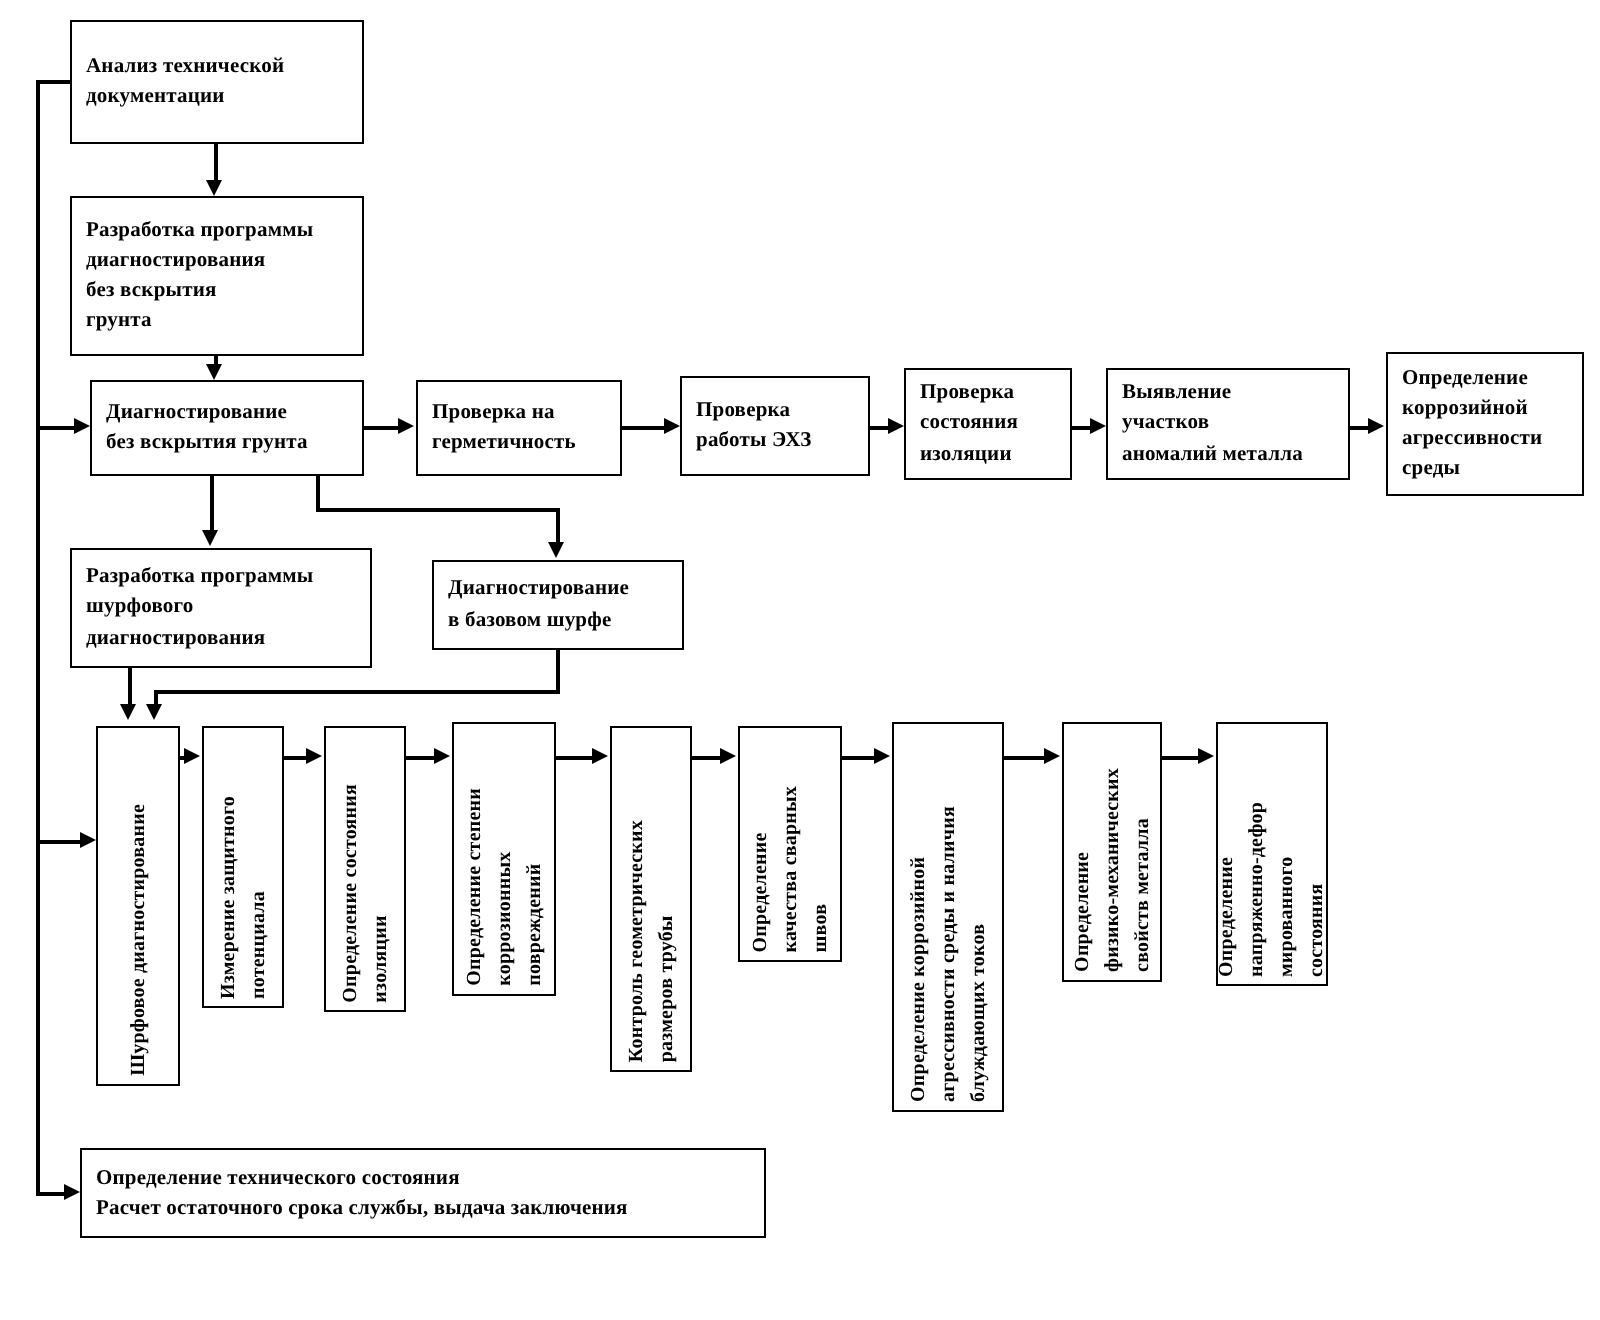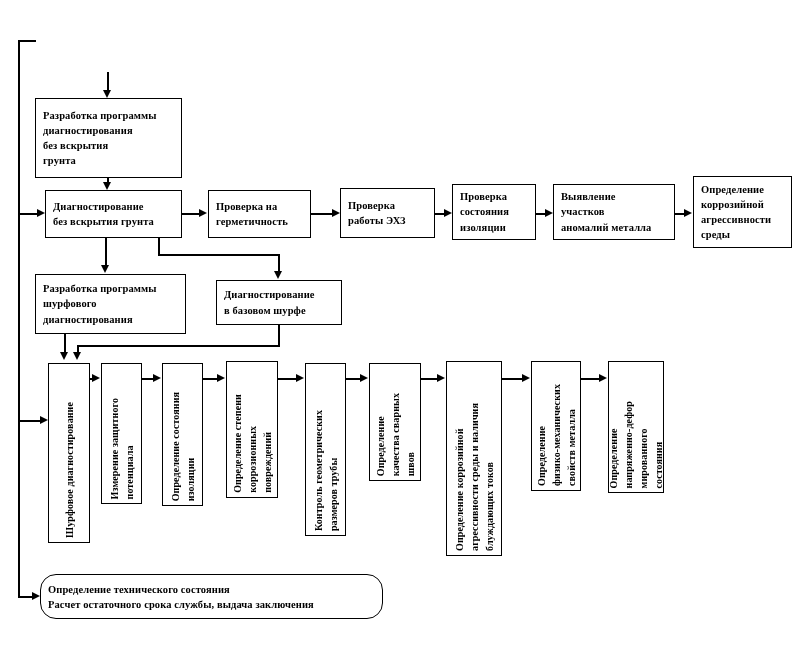--- a/index.html
+++ b/index.html
@@ -61,20 +61,24 @@
     border-left:4.5px solid transparent;
     border-right:4.5px solid transparent;
     border-top:8px solid #000;
   }
 </style>
 </head>
 <body>
 
 <div id="canvas">
 
+  <div class="box h" style="left:35px;top:10px;width:147px;height:62px;">
+    <span class="lbl" style="white-space:pre-line">Анализ технической
+документации</span>
+  </div>
 
   <div class="box h" style="left:35px;top:98px;width:147px;height:80px;">
     <span class="lbl" style="white-space:pre-line">Разработка программы
 диагностирования
 без вскрытия
 грунта</span>
   </div>
 
   <div class="box h" style="left:45px;top:190px;width:137px;height:48px;">
     <span class="lbl" style="white-space:pre-line">Диагностирование
@@ -164,21 +168,21 @@
 свойств металла</span>
   </div>
 
   <div class="box v" style="left:608px;top:361px;width:56px;height:132px;">
     <span class="vtext">Определение
 напряженно-дефор
 мированного
 состояния</span>
   </div>
 
-  <div class="box h topalign" style="left:40px;top:574px;width:343px;height:45px;padding-top:7px;border-radius:16px;">
+  <div class="box h topalign" style="left:40px;top:574px;width:343px;height:45px;padding-top:7px;">
     <span class="lbl" style="white-space:pre-line">Определение технического состояния
 Расчет остаточного срока службы, выдача заключения</span>
   </div>
 
   <div class="ln hln" style="left:18px;top:40px;width:18px;"></div>
   <div class="ln vln" style="left:18px;top:40px;height:557px;"></div>
 
   <div class="ln hln" style="left:18px;top:213px;width:20px;"></div>
   <div class="arr right" style="left:37px;top:209px;"></div>
 

